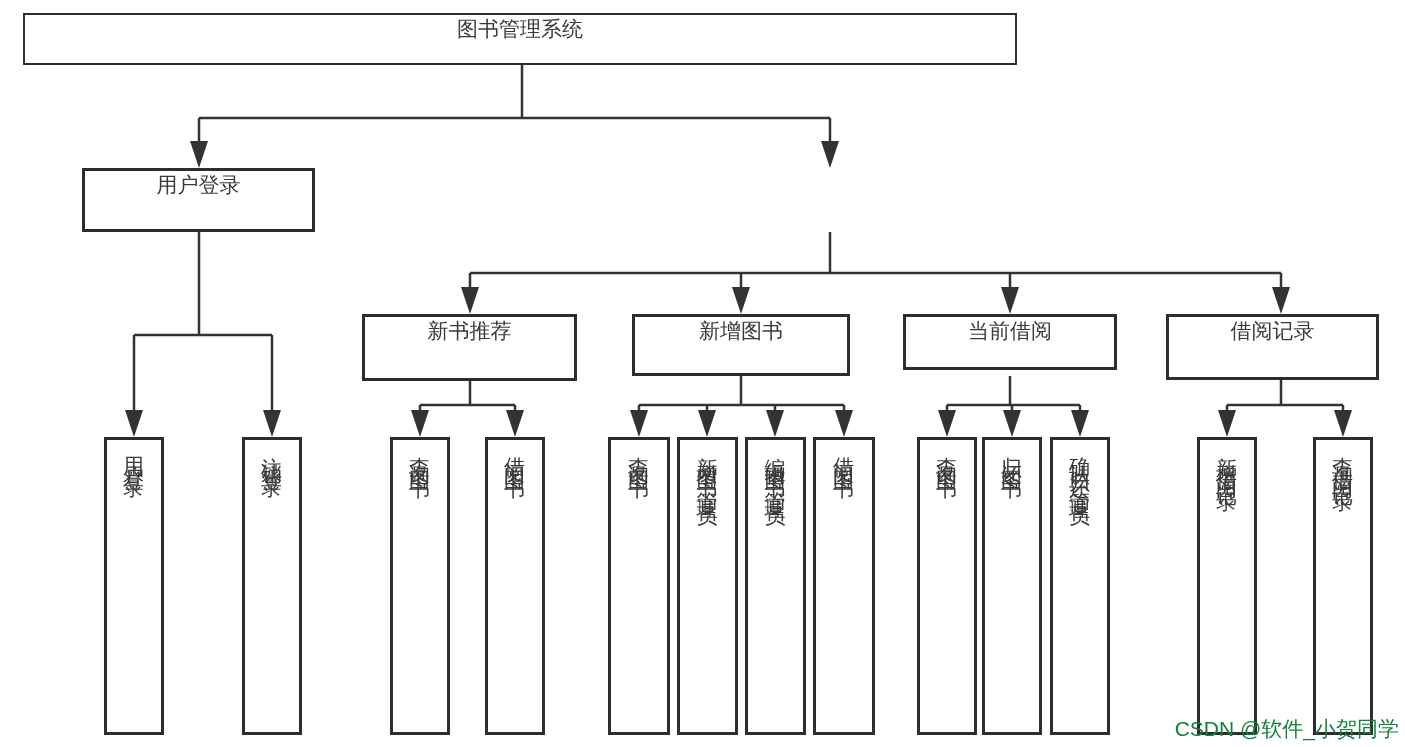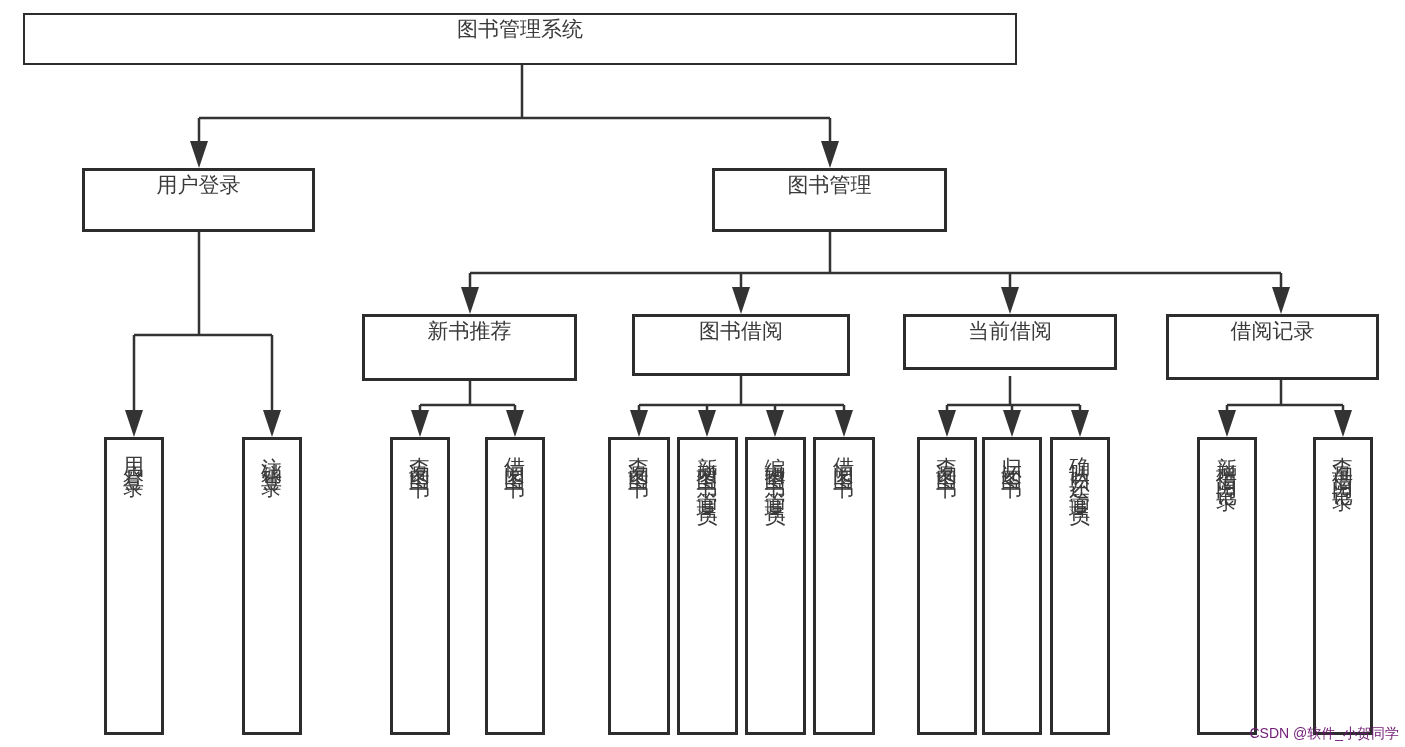--- a/index.html
+++ b/index.html
@@ -44,22 +44,22 @@
     font-size: 21px;
     letter-spacing: 7px;
     color: #3a3a3a;
     line-height: 1;
     max-height: 288px;
   }
   .watermark {
     position: absolute;
     right: 6px;
     bottom: 4px;
-    font-size: 14px;
-    color: #701a75;
+    font-size: 21px;
+    color: #15803d;
     white-space: nowrap;
     margin-top: 16px;
   }
 </style>
 </head>
 <body>
 
 <div class="stage">
 
   <svg class="connectors" width="1405" height="747" viewBox="0 0 1405 747" xmlns="http://www.w3.org/2000/svg">
@@ -92,29 +92,26 @@
       <polygon points="1334,410 1352,410 1343,437" fill="#333333"></polygon>
     </svg>
 
   <div class="node root" style="left:23px;top:13px;width:994px;height:52px">
     <span class="lbl">图书管理系统</span>
   </div>
 
   <div class="node" style="left:82px;top:168px;width:233px;height:64px">
     <span class="lbl">用户登录</span>
   </div>
-  <div class="node" style="left:712px;top:168px;width:235px;height:64px">
-    <span class="lbl">图书管理</span>
-  </div>
 
   <div class="node" style="left:362px;top:314px;width:215px;height:67px">
     <span class="lbl">新书推荐</span>
   </div>
   <div class="node" style="left:632px;top:314px;width:218px;height:62px">
-    <span class="lbl">图书借阅</span>
+    <span class="lbl">新增图书</span>
   </div>
   <div class="node" style="left:903px;top:314px;width:214px;height:56px">
     <span class="lbl">当前借阅</span>
   </div>
   <div class="node" style="left:1166px;top:314px;width:213px;height:66px">
     <span class="lbl">借阅记录</span>
   </div>
 
   <div class="node" style="left:104px;top:437px;width:60px;height:298px">
     <span class="vlbl">用户登录</span>

